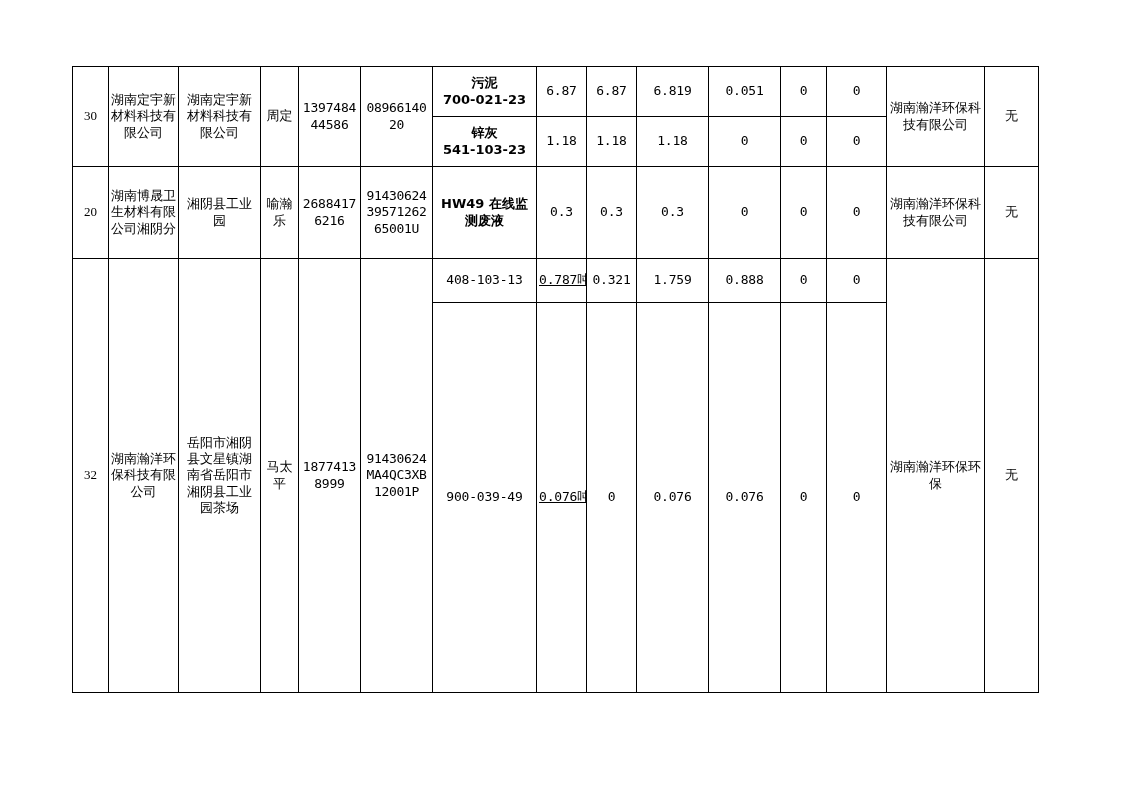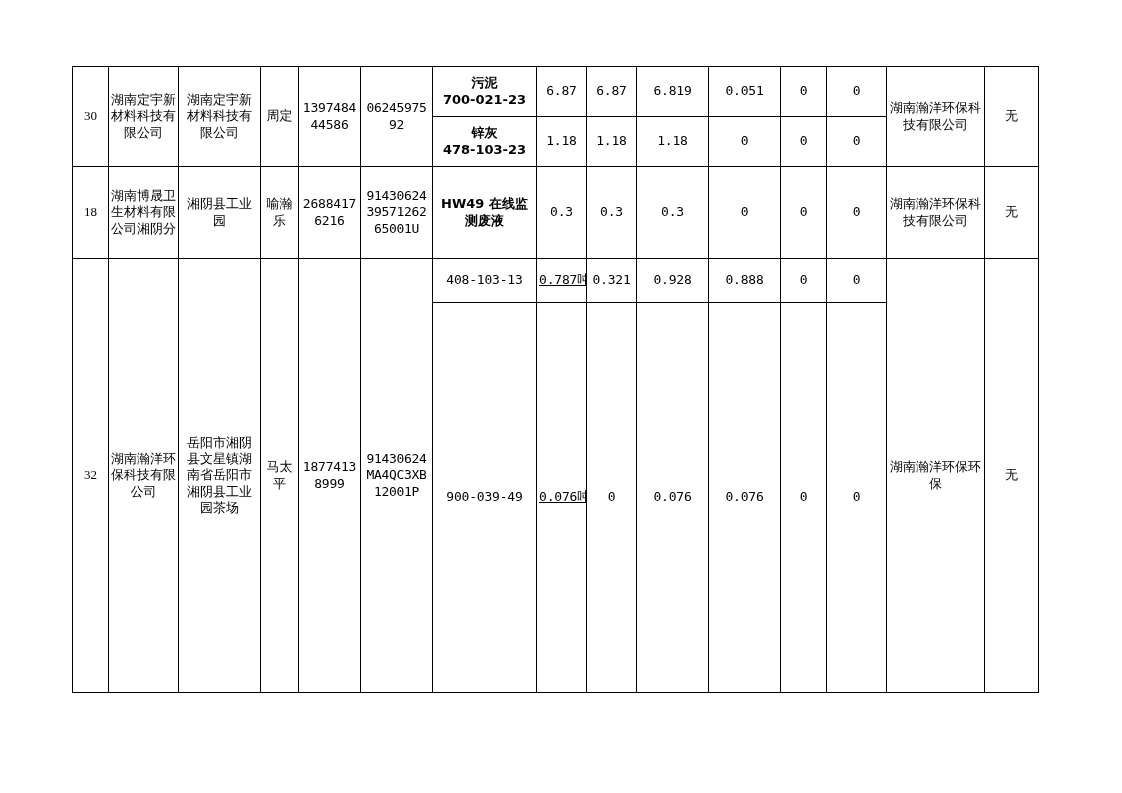--- a/index.html
+++ b/index.html
@@ -104,49 +104,49 @@
         <col class="c-note">
     </colgroup>
     <tbody>
 
       <tr style="height:50px">
         <td class="idx" rowspan="2">30</td>
         <td class="cn" rowspan="2">湖南定宇新材料科技有限公司</td>
         <td class="cn" rowspan="2">湖南定宇新材料科技有限公司</td>
         <td class="cn" rowspan="2">周定</td>
         <td class="num" rowspan="2">139748444586</td>
-        <td class="code" rowspan="2">0624597592</td>
+        <td class="code" rowspan="2">0896614020</td>
         <td class="waste">
           <div>污泥</div>
           <div class="num">700-021-23</div>
         </td>
         <td class="num">6.87</td>
         <td class="num">6.87</td>
         <td class="num">6.819</td>
         <td class="num">0.051</td>
         <td class="num">0</td>
         <td class="num">0</td>
         <td class="cn" rowspan="2">湖南瀚洋环保科技有限公司</td>
         <td class="cn" rowspan="2">无</td>
       </tr>
       <tr style="height:50px">
         <td class="waste">
           <div>锌灰</div>
-          <div class="num">478-103-23</div>
+          <div class="num">541-103-23</div>
         </td>
         <td class="num">1.18</td>
         <td class="num">1.18</td>
         <td class="num">1.18</td>
         <td class="num">0</td>
         <td class="num">0</td>
         <td class="num">0</td>
       </tr>
 
       <tr style="height:92px">
-        <td class="idx">18</td>
+        <td class="idx">20</td>
         <td class="cn">湖南博晟卫生材料有限公司湘阴分</td>
         <td class="cn">湘阴县工业园</td>
         <td class="cn">喻瀚乐</td>
         <td class="num">26884176216</td>
         <td class="code">914306243957126265001U</td>
         <td class="waste">
           <div>HW49 在线监测废液</div>
         </td>
         <td class="num">0.3</td>
         <td class="num">0.3</td>
@@ -161,21 +161,21 @@
       <tr style="height:44px">
         <td class="idx" rowspan="2">32</td>
         <td class="cn" rowspan="2">湖南瀚洋环保科技有限公司</td>
         <td class="cn" rowspan="2">岳阳市湘阴县文星镇湖南省岳阳市湘阴县工业园茶场</td>
         <td class="cn" rowspan="2">马太平</td>
         <td class="num" rowspan="2">18774138999</td>
         <td class="code" rowspan="2">91430624MA4QC3XB12001P</td>
         <td class="num">408-103-13</td>
         <td class="num nowrapnum">0.787吨</td>
         <td class="num">0.321</td>
-        <td class="num">0.928</td>
+        <td class="num">1.759</td>
         <td class="num">0.888</td>
         <td class="num">0</td>
         <td class="num">0</td>
         <td class="cn" rowspan="2">湖南瀚洋环保环保</td>
         <td class="cn" rowspan="2">无</td>
       </tr>
       <tr style="height:390px">
         <td class="num">900-039-49</td>
         <td class="num nowrapnum">0.076吨</td>
         <td class="num">0</td>

